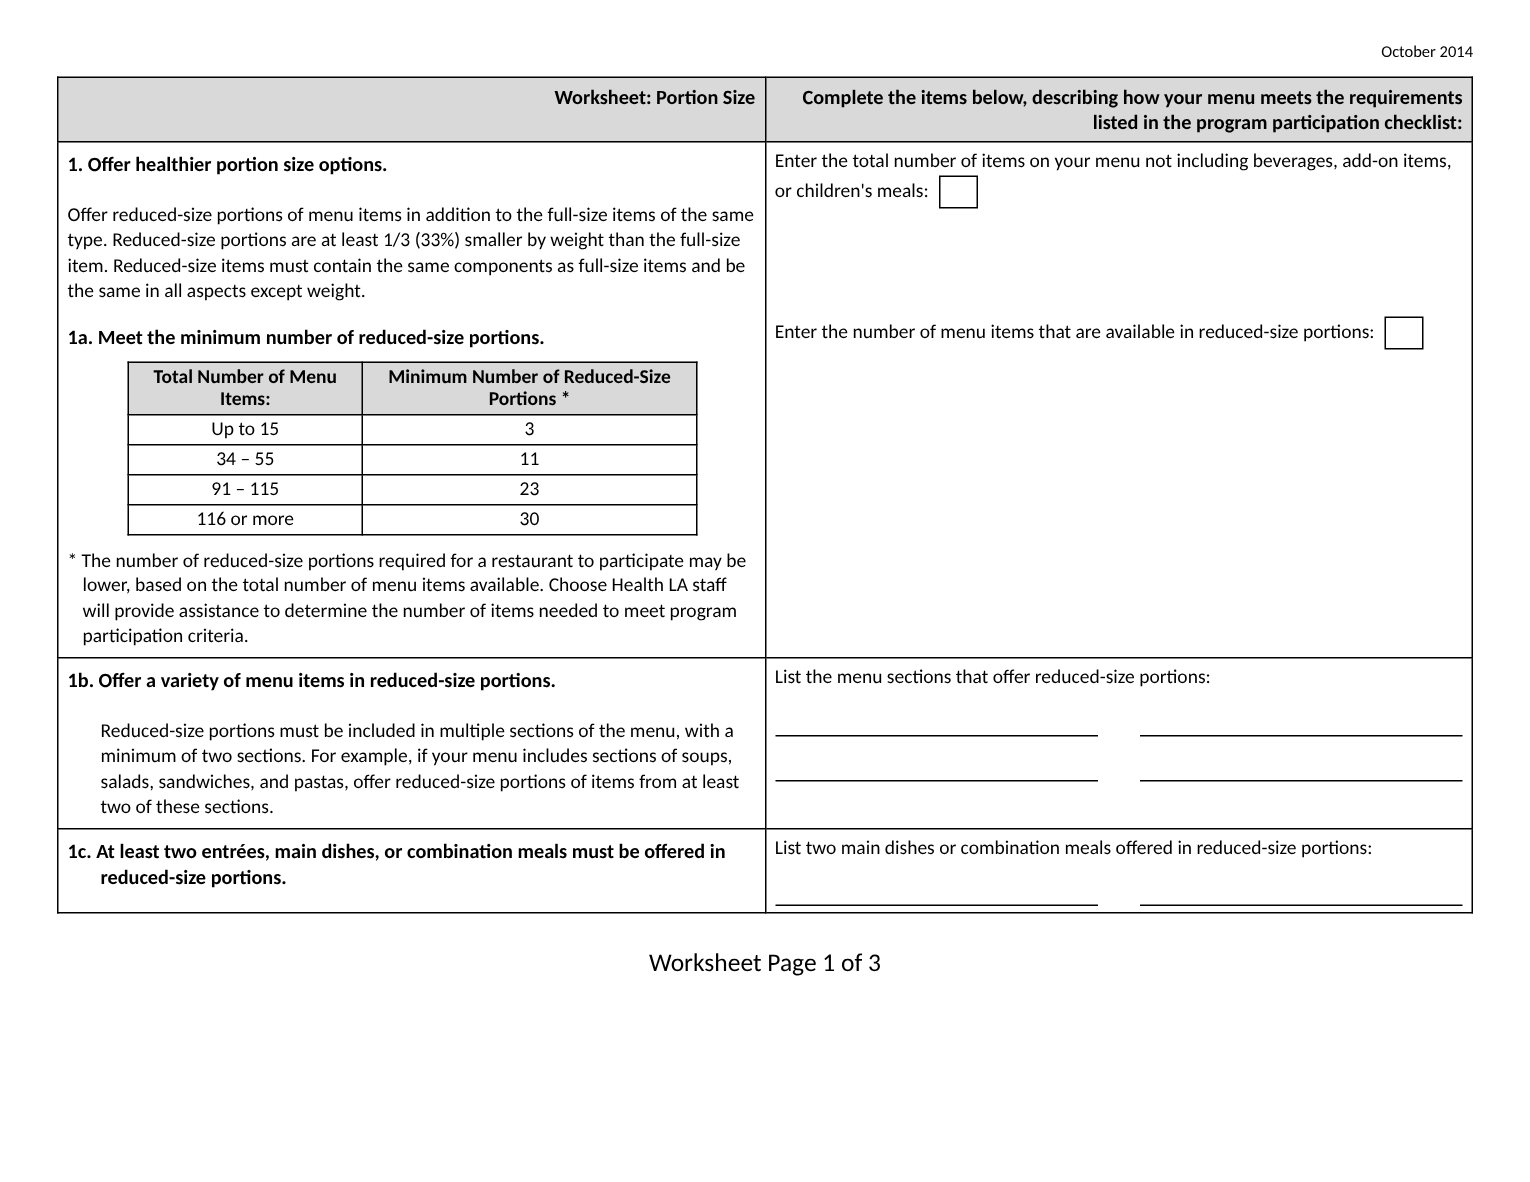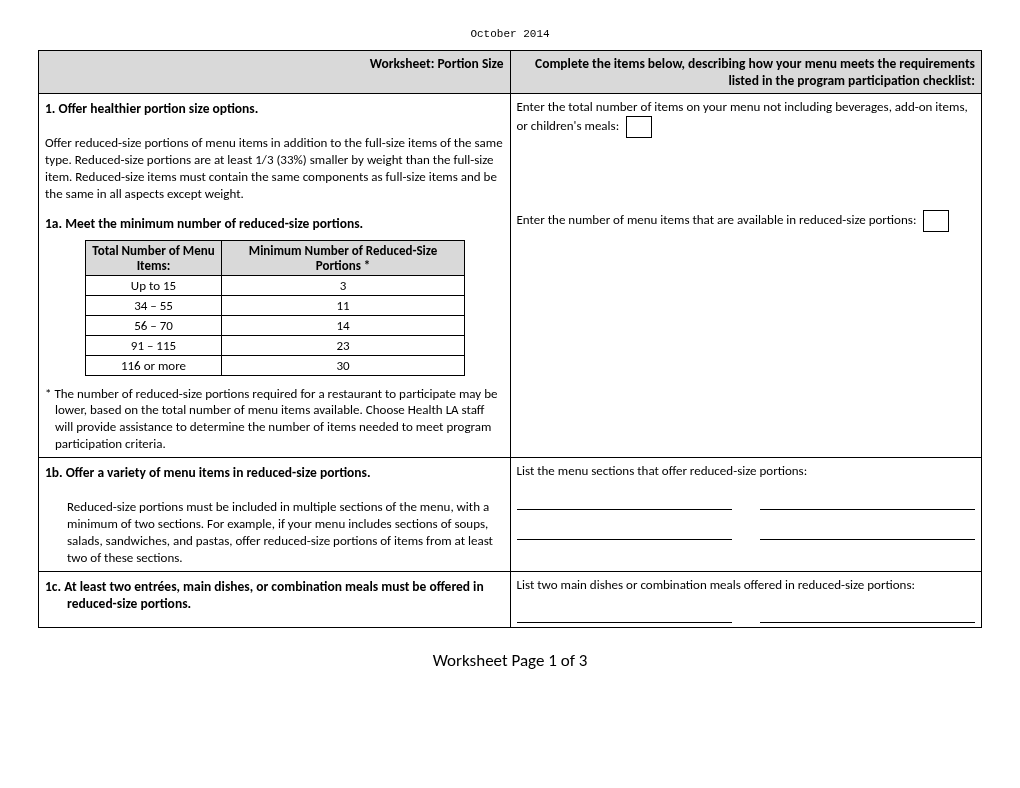--- a/index.html
+++ b/index.html
@@ -6,24 +6,23 @@
   body {
     font-family: Calibri, Arial, sans-serif;
     font-size: 13px;
     color: #000;
     background: #fff;
     margin: 0;
     padding: 28px 38px;
     width: 1020px;
   }
   .date {
-    text-align: center;
+    text-align: right;
     font-size: 11px;
     margin-bottom: 10px;
-    font-family: Liberation Mono, monospace;
   }
   .outer {
     border: 1px solid #000;
     border-collapse: collapse;
     width: 100%;
   }
   .outer td, .outer th {
     border: 1px solid #000;
     vertical-align: top;
     padding: 4px 6px;
@@ -109,34 +108,30 @@
   <tr>
     <td class="col-left">
       <div class="section-title">1.   Offer healthier portion size options.</div>
       <div class="section-body">Offer reduced-size portions of menu items in addition to the full-size items of the same type. Reduced-size portions are at least 1/3 (33%) smaller by weight than the full-size item. Reduced-size items must contain the same components as full-size items and be the same in all aspects except weight.</div>
       <div style="height:10px;"></div>
       <div class="section-title">1a. Meet the minimum number of reduced-size portions.</div>
 
       <table class="inner">
         <tbody>
               <tr>
-          <th style="width:136px;">Total Number of Menu Items:</th>
+          <th style="width:156px;">Total Number of Menu Items:</th>
           <th>Minimum Number of Reduced-Size Portions *</th>
         </tr>
         <tr>
                 <td>Up to 15</td>
                 <td>3</td>
               </tr>
         <tr>
                 <td>34 – 55</td>
                 <td>11</td>
-              </tr>
-        <tr>
-                <td>56 – 70</td>
-                <td>14</td>
               </tr>
         <tr>
                 <td>91 – 115</td>
                 <td>23</td>
               </tr>
         <tr>
                 <td>116 or more</td>
                 <td>30</td>
               </tr>
       </tbody>

